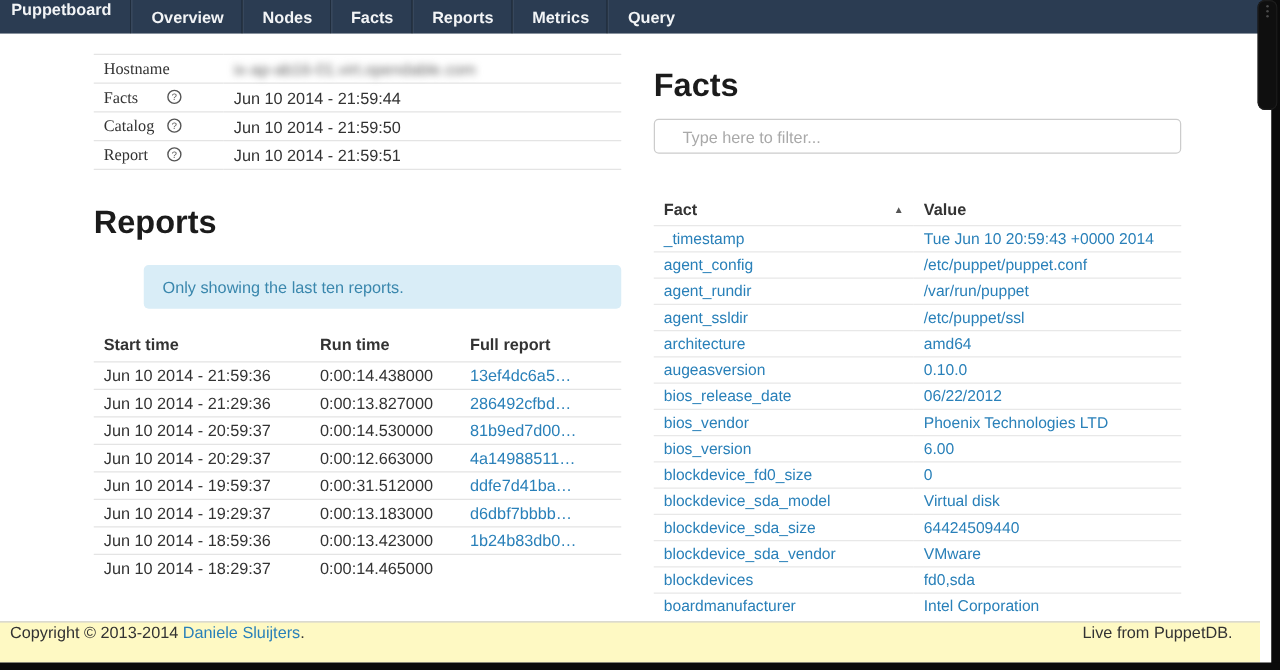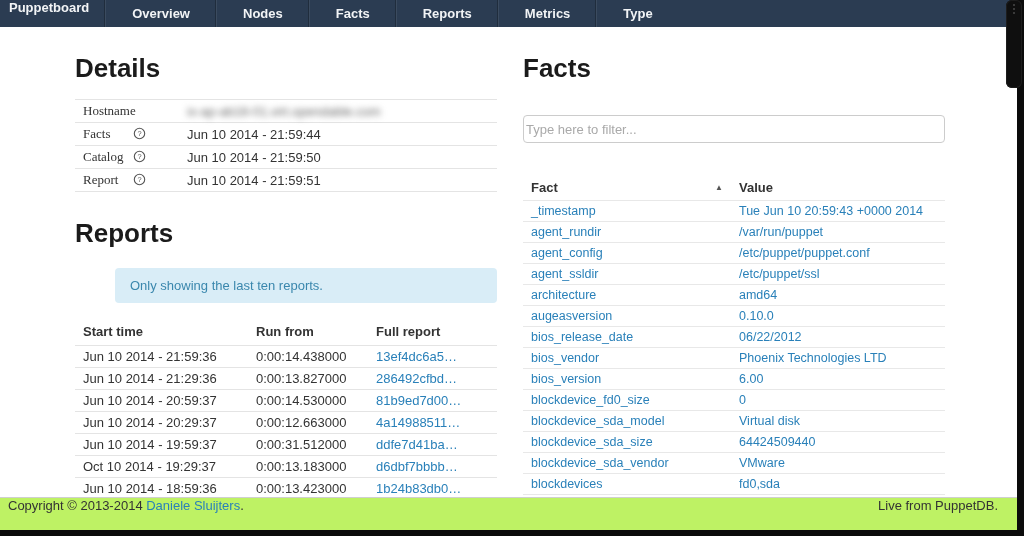--- a/index.html
+++ b/index.html
@@ -14,21 +14,21 @@
   html,body{margin:0;padding:0;width:1024px;height:536px;overflow:hidden;}
   body{
     font-family:"Liberation Sans","DejaVu Sans",sans-serif;
     background:#fff;color:var(--text);position:relative;
   }
   
   .navbar{
     height:27px;background:var(--navbar-bg);
     display:flex;align-items:stretch;font-size:13px;font-weight:700;color:#f2f4f6;
   }
-  .navbar a{color:#f2f4f6;text-decoration:none;display:flex;align-items:center;padding:0 26px;}
+  .navbar a{color:#f2f4f6;text-decoration:none;display:flex;align-items:center;padding:0 15px;}
   .navbar .brand{padding:0 16px 12px 9px;}
   .navbar li{list-style:none;display:flex;border-left:1px solid rgba(255,255,255,0.08);box-shadow:-1px 0 0 rgba(0,0,0,0.25);}
   .navbar ul{display:flex;margin:0;padding:0;}
   
   .content{position:absolute;top:27px;left:0;right:0;bottom:39px;background:#fff;overflow:hidden;}
   .col{position:absolute;top:0;height:100%;width:422px;}
   .col-left{left:75px;}
   .col-right{left:523px;}
   h1{font-size:26px;line-height:30px;font-weight:600;color:#1b1b1b;margin:26px 0 0 0;}
   
@@ -49,33 +49,33 @@
     border-radius:4px;padding:10px 15px;font-size:13px;margin-left:40px;
   }
   
   .reports-table{margin-top:18px;}
   .reports-table th{font-weight:700;padding-bottom:6px;}
   .reports-table td{border-top:1px solid var(--border);height:20px;white-space:nowrap;margin-left:47px;}
   .reports-table .c-start{width:173px;}
   .reports-table .c-run{width:120px;}
   
   .filter-input{
-    margin-top:32px;width:100%;height:28px;border:1px solid #ccc;border-radius:4px;
-    padding:0 2px;font-size:13px;font-family:inherit;color:#333;outline:none;
+    margin-top:12px;width:100%;height:28px;border:1px solid #ccc;border-radius:4px;
+    padding:0 22px;font-size:13px;font-family:inherit;color:#333;outline:none;
   }
   .filter-input::placeholder{color:#a9a9a9;}
   .facts-table{margin-top:34px;font-size:12.5px;}
   .facts-table th{font-weight:700;font-size:13px;padding-bottom:5px;}
   .facts-table td{border-top:1px solid #e8e8e8;height:19.5px;white-space:nowrap;}
   .facts-table .c-fact{width:208px;}
   .sort-asc{float:right;font-size:8px;color:#555;margin-top:3px;}
   
   .footer{
-    position:absolute;left:0;right:4px;bottom:6px;height:33px;
-    background:#bef264;border-top:1px solid #cfcfcf;
+    position:absolute;left:0;right:16px;bottom:6px;height:33px;
+    background:#fef9c3;border-top:1px solid #cfcfcf;
     display:flex;justify-content:space-between;align-items:center;
     font-size:13px;color:#333;padding:0 22px 17px 8px;
   }
   
   .edge-right{position:absolute;top:0;right:0;width:7px;height:536px;background:#0b0b0b;z-index:50;}
   .edge-bottom{position:absolute;left:0;bottom:0;width:100%;height:6px;background:#0b0b0b;z-index:52;}
   .scroll-thumb{
     position:absolute;top:0;right:2px;width:16px;height:88px;background:#0f0f0f;
     border-radius:6px;z-index:51;box-shadow:inset 0 0 0 1px #1d1d1d;
   }
@@ -99,29 +99,28 @@
       <li>
         <a href="#">Facts</a>
       </li>
       <li>
         <a href="#">Reports</a>
       </li>
       <li>
         <a href="#">Metrics</a>
       </li>
       <li>
-        <a href="#">Type</a>
+        <a href="#">Query</a>
       </li>
     </ul>
 </nav>
 
 <div class="content">
 
   <div class="col col-left">
-    <h1>Details</h1>
 
     <table class="details-table">
       <tbody>
         <tr>
           <td class="details-label">
             <span class="lbl">Hostname</span>
           </td>
           <td>
             <span class="blurred">ix-ap-ab16-01.virt.opendable.com</span>
           </td>
@@ -151,21 +150,21 @@
     </table>
 
     <h1>Reports</h1>
 
     <div class="alert">Only showing the last ten reports.</div>
 
     <table class="reports-table">
       <thead>
         <tr>
           <th class="c-start">Start time</th>
-          <th class="c-run">Run from</th>
+          <th class="c-run">Run time</th>
           <th>Full report</th>
         </tr>
       </thead>
       <tbody>
           <tr>
             <td class="c-start">Jun 10 2014 - 21:59:36</td>
             <td class="c-run">0:00:14.438000</td>
             <td><a href="#">13ef4dc6a5…</a></td>
           </tr>
           <tr>
@@ -182,21 +181,21 @@
             <td class="c-start">Jun 10 2014 - 20:29:37</td>
             <td class="c-run">0:00:12.663000</td>
             <td><a href="#">4a14988511…</a></td>
           </tr>
           <tr>
             <td class="c-start">Jun 10 2014 - 19:59:37</td>
             <td class="c-run">0:00:31.512000</td>
             <td><a href="#">ddfe7d41ba…</a></td>
           </tr>
           <tr>
-            <td class="c-start">Oct 10 2014 - 19:29:37</td>
+            <td class="c-start">Jun 10 2014 - 19:29:37</td>
             <td class="c-run">0:00:13.183000</td>
             <td><a href="#">d6dbf7bbbb…</a></td>
           </tr>
           <tr>
             <td class="c-start">Jun 10 2014 - 18:59:36</td>
             <td class="c-run">0:00:13.423000</td>
             <td><a href="#">1b24b83db0…</a></td>
           </tr>
           <tr>
             <td class="c-start">Jun 10 2014 - 18:29:37</td>
@@ -221,26 +220,26 @@
           </th>
           <th>Value</th>
         </tr>
       </thead>
       <tbody>
           <tr>
             <td class="c-fact"><a href="#">_timestamp</a></td>
             <td><a href="#">Tue Jun 10 20:59:43 +0000 2014</a></td>
           </tr>
           <tr>
+            <td class="c-fact"><a href="#">agent_config</a></td>
+            <td><a href="#">/etc/puppet/puppet.conf</a></td>
+          </tr>
+          <tr>
             <td class="c-fact"><a href="#">agent_rundir</a></td>
             <td><a href="#">/var/run/puppet</a></td>
-          </tr>
-          <tr>
-            <td class="c-fact"><a href="#">agent_config</a></td>
-            <td><a href="#">/etc/puppet/puppet.conf</a></td>
           </tr>
           <tr>
             <td class="c-fact"><a href="#">agent_ssldir</a></td>
             <td><a href="#">/etc/puppet/ssl</a></td>
           </tr>
           <tr>
             <td class="c-fact"><a href="#">architecture</a></td>
             <td><a href="#">amd64</a></td>
           </tr>
           <tr>

